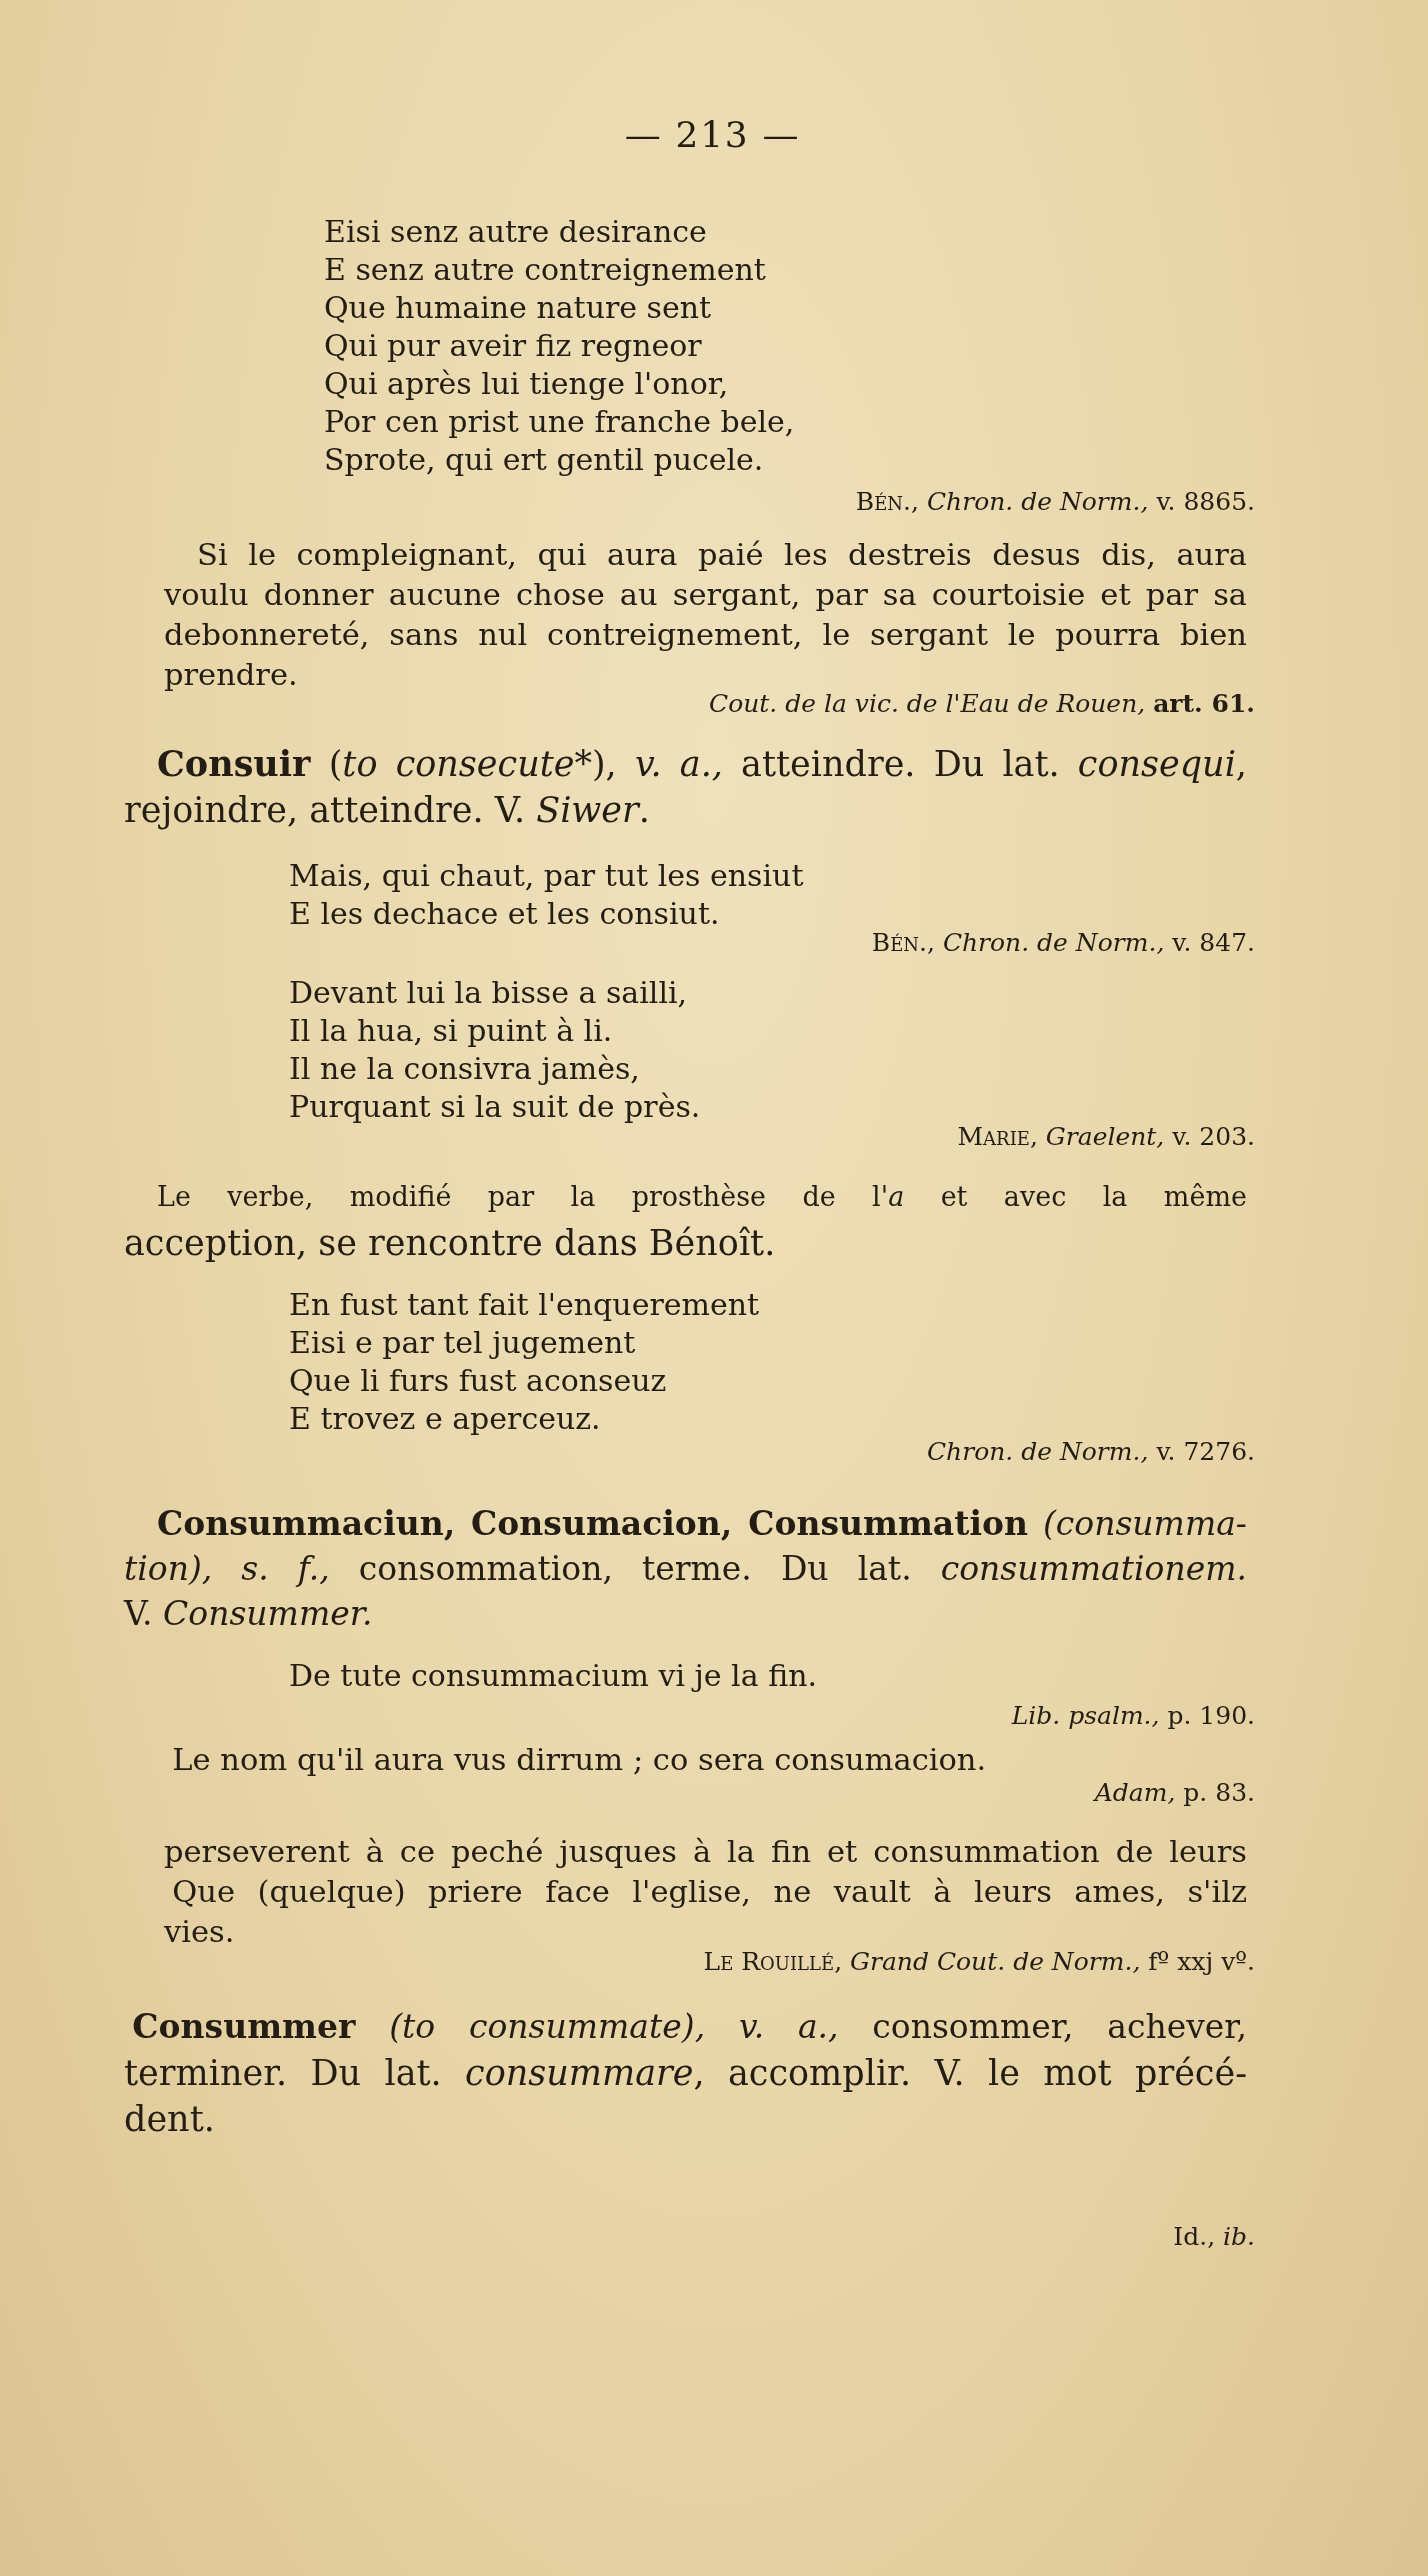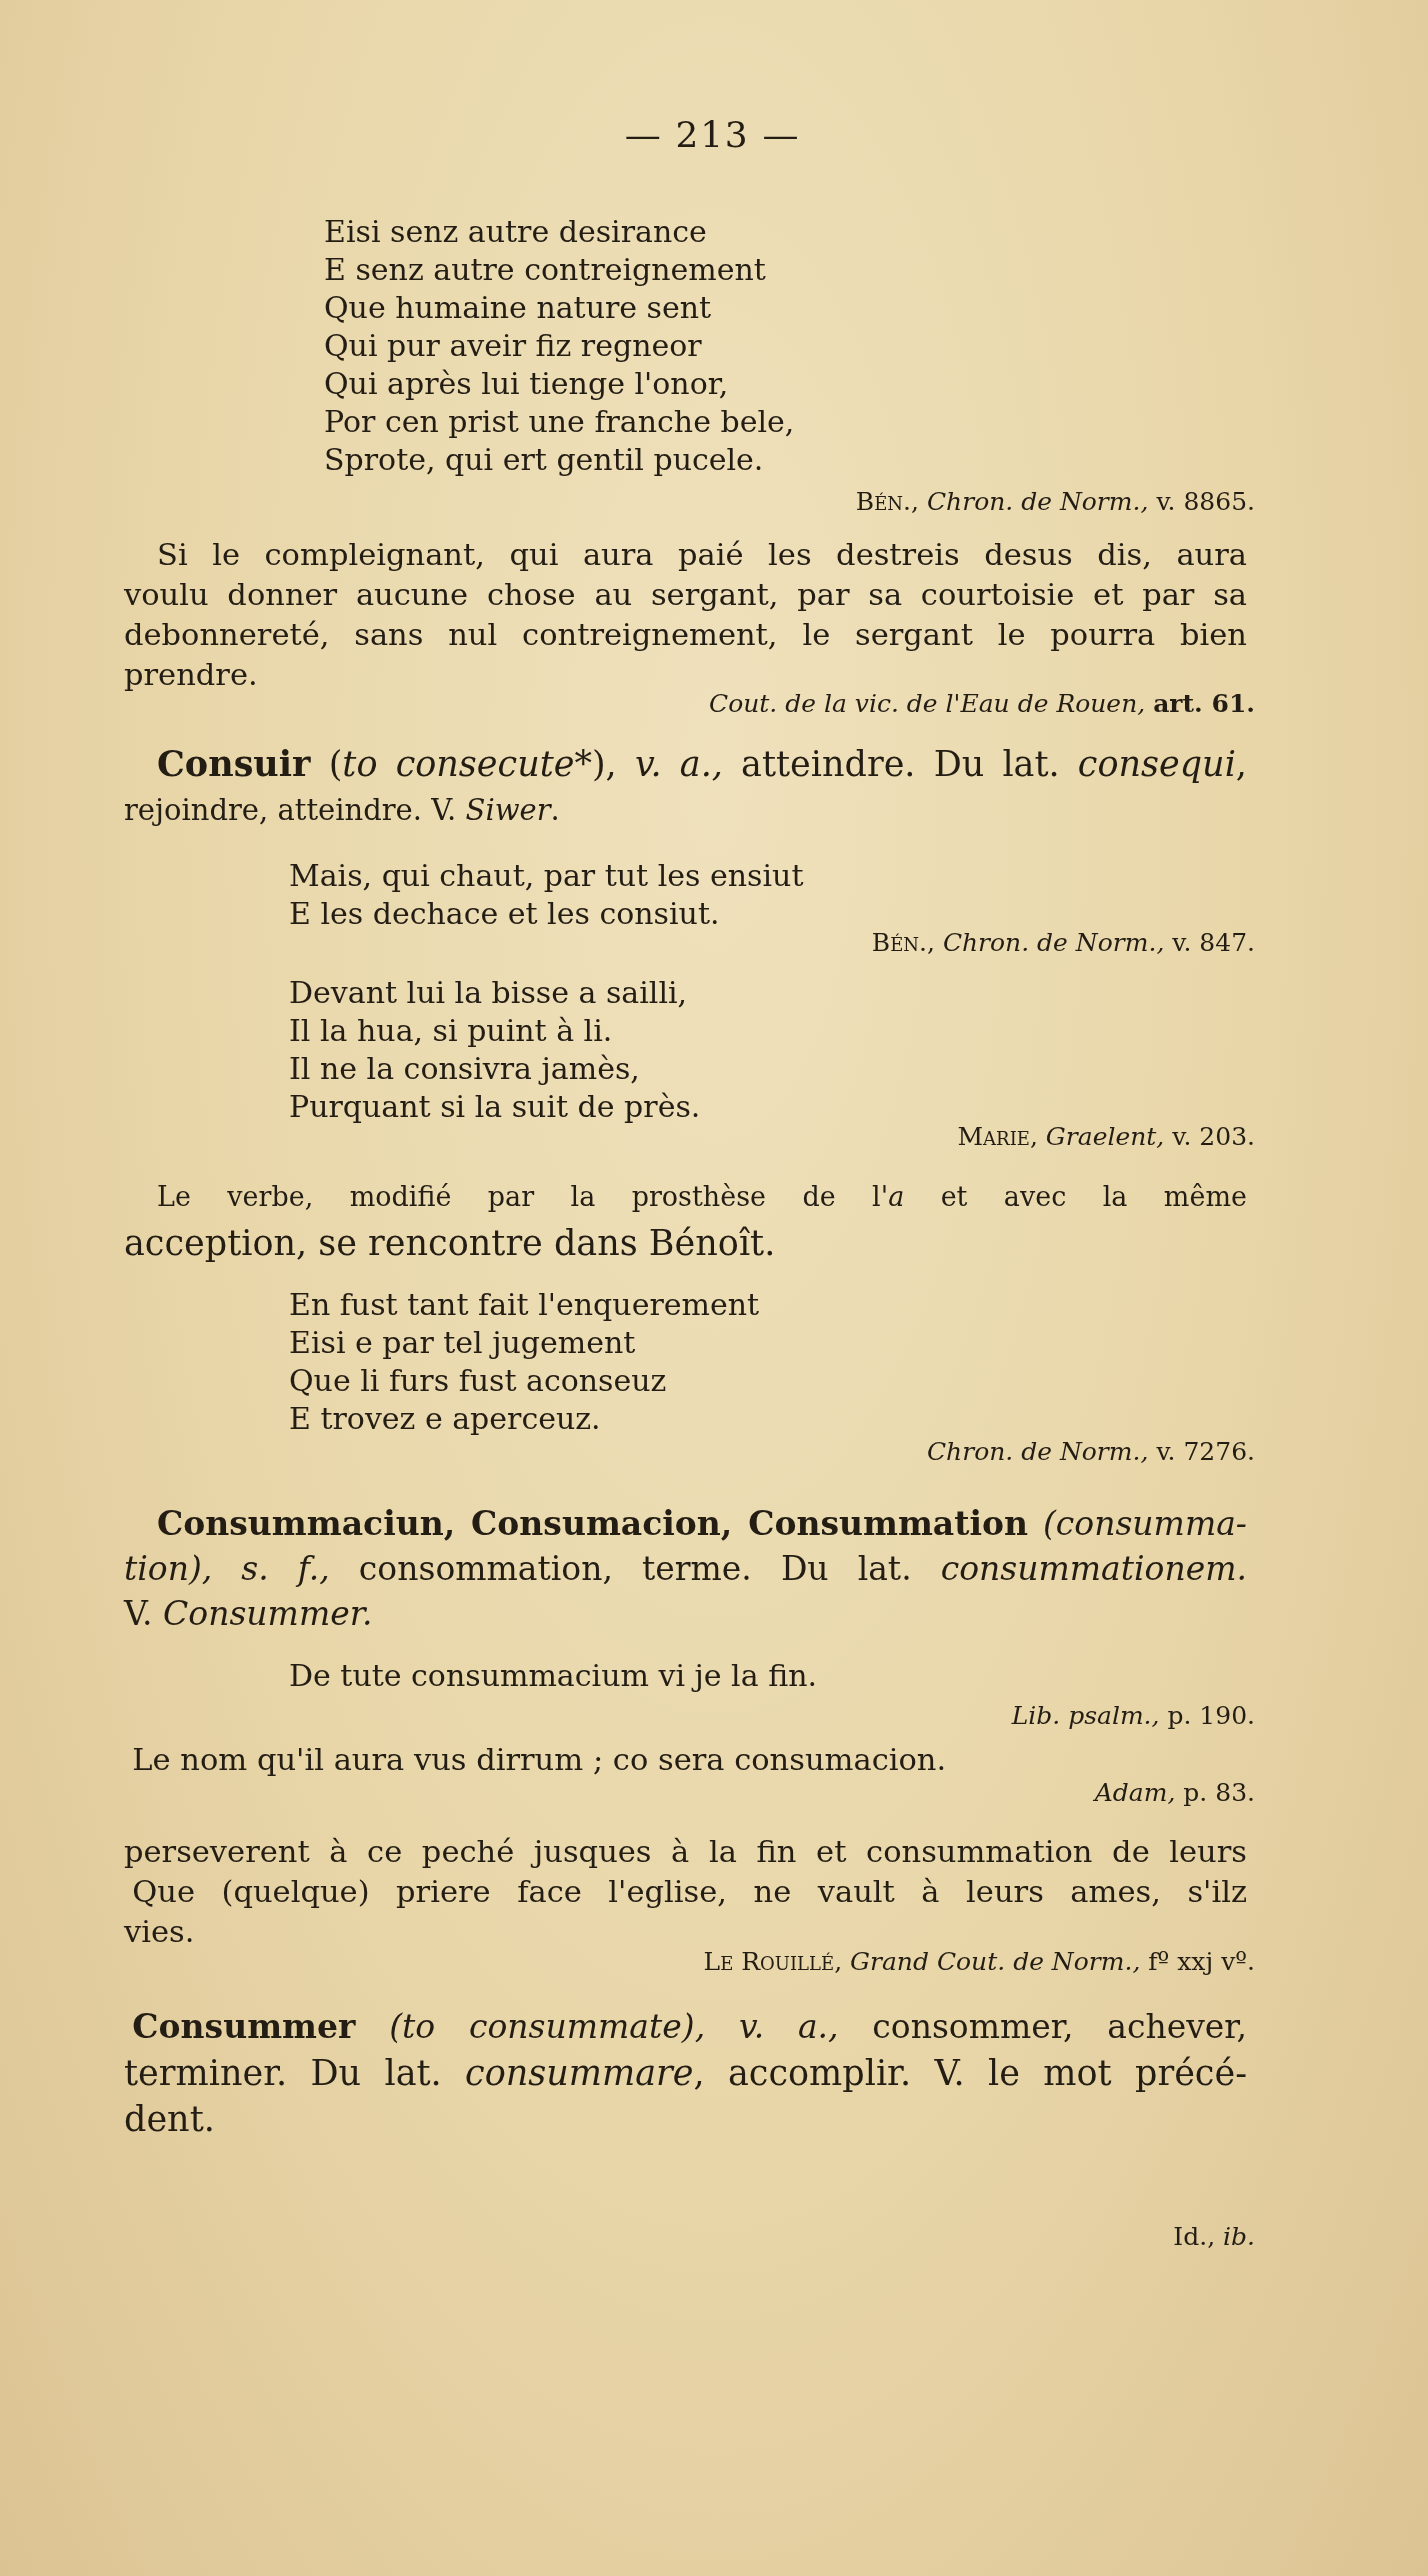--- a/index.html
+++ b/index.html
@@ -13,21 +13,21 @@
   .page { position: absolute; left: 0; top: 0; width: 1429px; height: 2576px; }
   .pnum { position: absolute; top: 114px; left: 0; width: 1425px; text-align: center; font-size: 36px; letter-spacing: 1.7px; }
   .block { position: absolute; left: 124px; width: 1123px; }
   .line { font-size: 32px; line-height: 41px; white-space: nowrap; }
   .verse { position: absolute; left: 289px; }
   .verse .line { font-size: 30px; line-height: 38px; }
   .cite { font-size: 25px; line-height: 33px; text-align: right; width: 1131px; position: absolute; left: 124px; white-space: nowrap; }
   .sc { font-variant: small-caps; }
   .i { font-style: italic; }
   .b { font-weight: bold; }
-  .prose .line { font-size: 30.5px; line-height: 40px; }
+  .prose .line { font-size: 30.5px; line-height: 40px; margin-left: 40px; }
   .just { text-align: justify; text-align-last: justify; }
 </style>
 </head>
 <body>
 
 <div class="page">
 
   <div class="pnum">— 213 —</div>
 
   <div class="verse" style="top:213px;margin-left:35px;">
@@ -57,21 +57,21 @@
   </div>
 
   <div class="block" style="top:741px;">
     <div class="line just" style="font-size:35px;line-height:46px;padding-left:33px;">
       <span class="b">Consuir</span>
       <span>(</span><span class="i">to consecute*</span><span>),</span>
       <span class="i">v. a.,</span>
       <span>atteindre. Du lat.</span>
       <span class="i">consequi</span><span>,</span>
     </div>
-    <div class="line" style="font-size:29px;line-height:46px;">
+    <div class="line" style="font-size:35px;line-height:46px;">
       <span>rejoindre, atteindre. V.</span>
       <span class="i">Siwer</span><span>.</span>
     </div>
   </div>
 
   <div class="verse" style="top:857px;">
     <div class="line">Mais, qui chaut, par tut les ensiut</div>
     <div class="line">E les dechace et les consiut.</div>
   </div>
   <div class="cite" style="top:926px;">

